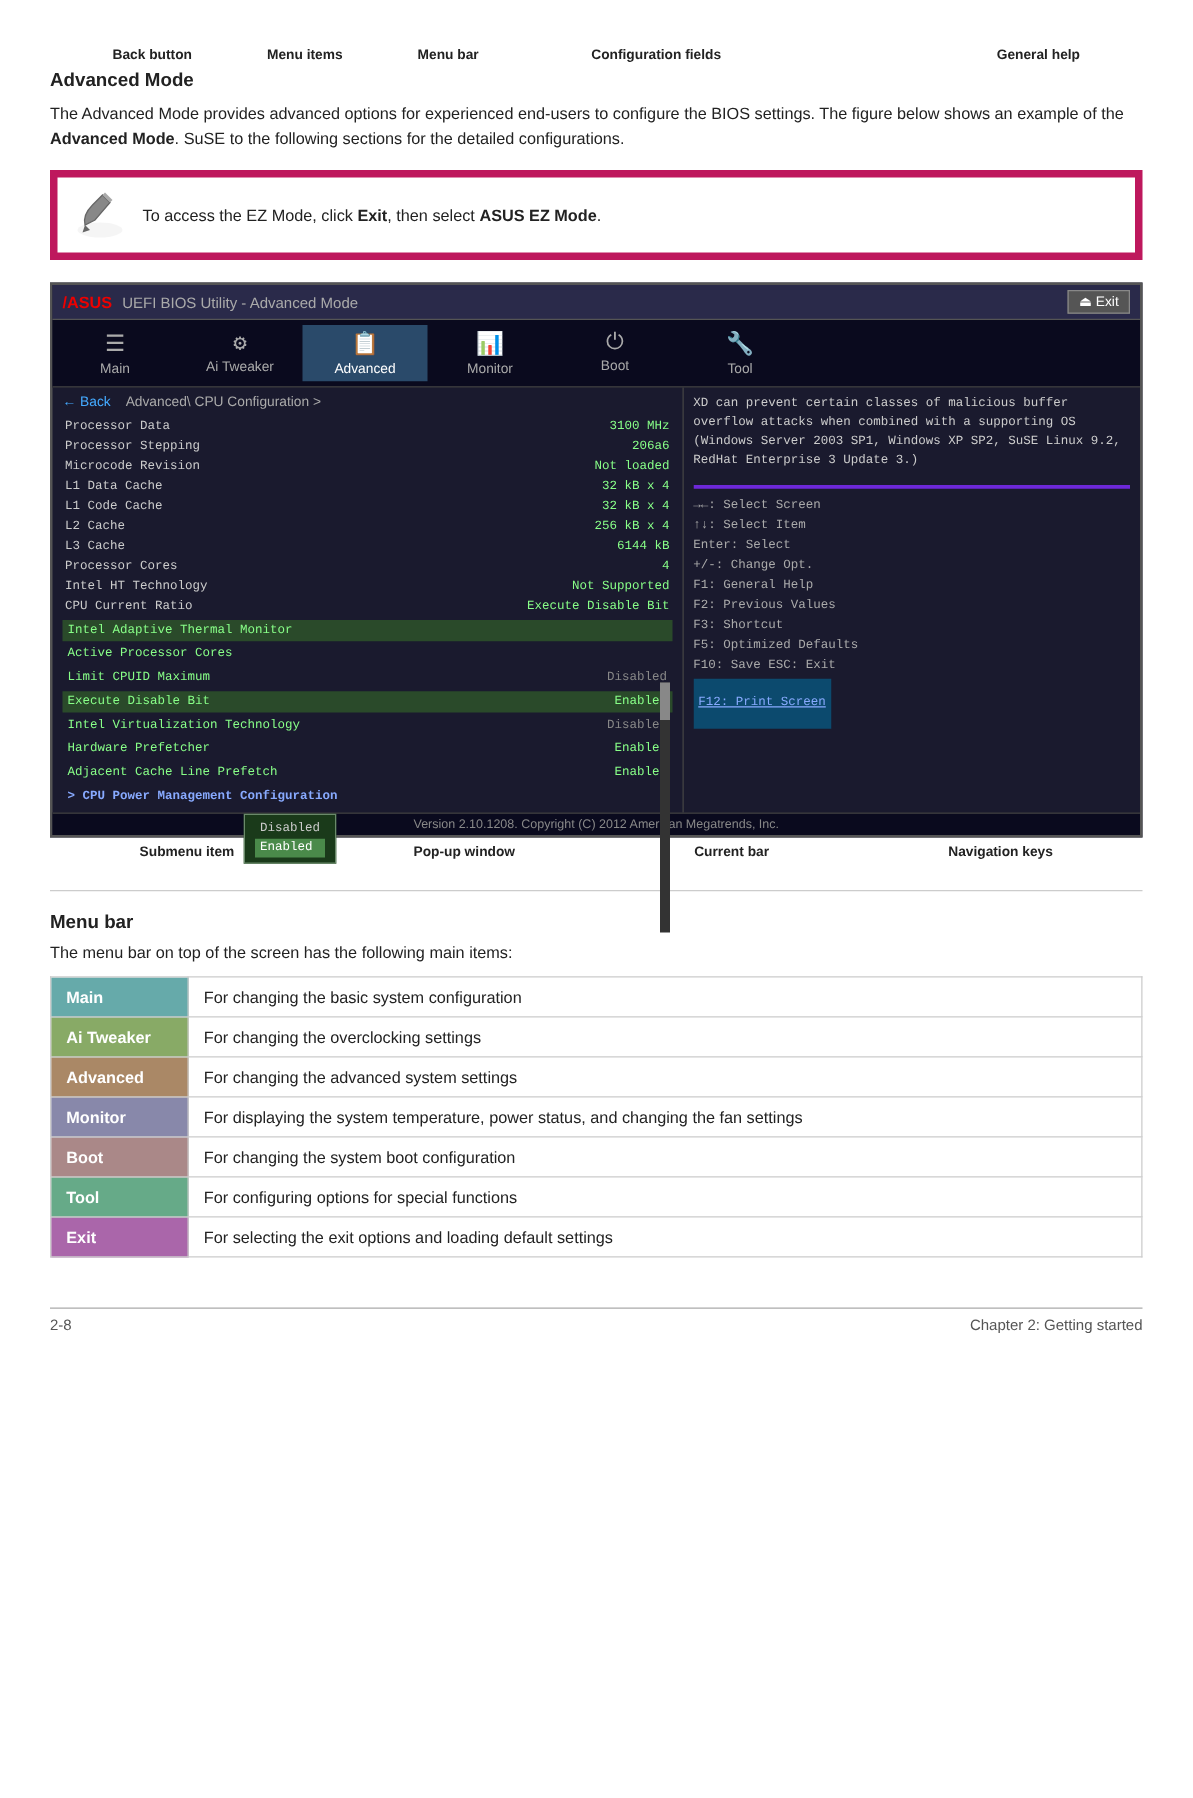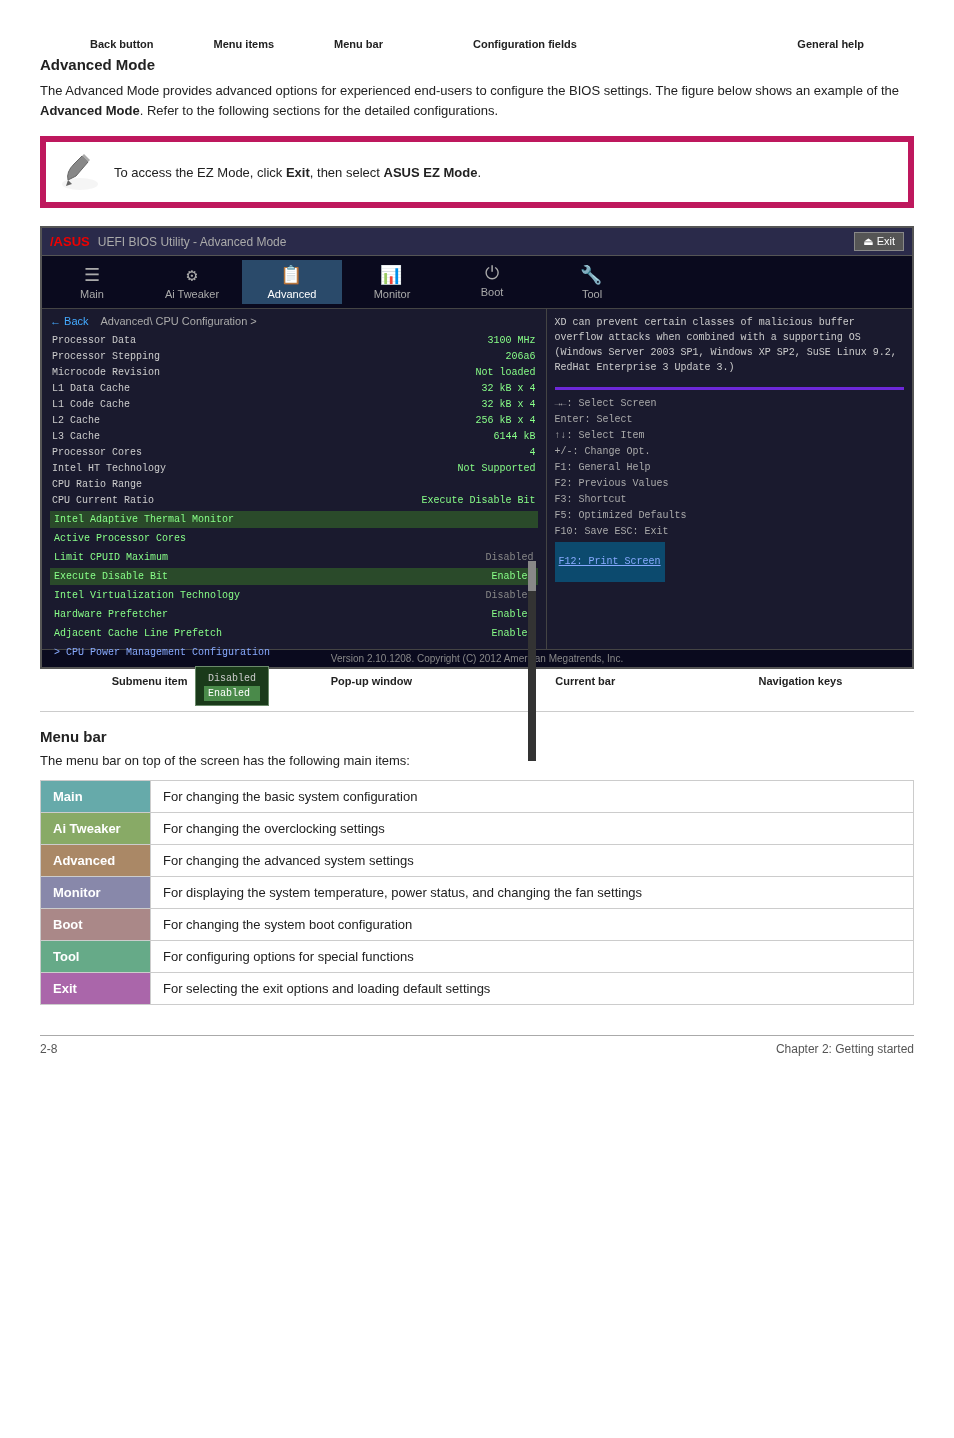--- a/index.html
+++ b/index.html
@@ -292,42 +292,42 @@
     .menu-table .menu-name.advanced { background: #a86; }
     .menu-table .menu-name.monitor { background: #88a; }
     .menu-table .menu-name.boot { background: #a88; }
     .menu-table .menu-name.tool { background: #6a8; }
     .menu-table .menu-name.exit { background: #a6a; }
 
     
     .page-footer {
       display: flex;
       justify-content: space-between;
-      margin-top: 30px;
+      margin-top: 40px;
       padding-top: 6px;
       border-top: 1px solid #aaa;
       font-size: 12px;
       color: #555;
     }
   </style>
 </head>
 <body>
 
 <div style="margin-bottom:6px; margin-top:8px; display:flex; gap:20px; font-size:11px; font-weight:bold; padding-left:50px;">
   <span>Back button</span>
   <span style="margin-left:40px;">Menu items</span>
   <span style="margin-left:40px;">Menu bar</span>
   <span style="margin-left:70px;">Configuration fields</span>
   <span style="margin-left:auto; margin-right:50px;">General help</span>
 </div>
 
 <h2 class="section-title">Advanced Mode</h2>
 
 <p class="section-desc">
-  <span>The Advanced Mode provides advanced options for experienced end-users to configure the BIOS settings. The figure below shows an example of the </span><strong>Advanced Mode</strong><span>. Refer to the following sections for the detailed configurations.</span>
+  <span>The Advanced Mode provides advanced options for experienced end-users to configure the BIOS settings. The figure below shows an example of the </span><strong>Advanced Mode</strong><span>. SuSE to the following sections for the detailed configurations.</span>
 </p>
 
 <div class="note-box">
   <div class="note-icon">
     
     <svg width="40" height="40" viewBox="0 0 40 40">
       <ellipse cx="20" cy="32" rx="18" ry="6" fill="#ddd" opacity="0.3"></ellipse>
       <path d="M8 28 Q6 20 14 12 L22 4 L28 10 L16 24 Z" fill="#888" stroke="#666" stroke-width="1"></path>
       <path d="M22 4 L28 10 L30 8 L24 2 Z" fill="#aaa"></path>
       <path d="M8 28 L6 34 L12 32 Z" fill="#666"></path>
@@ -415,24 +415,20 @@
           </div>
         <div class="bios-cfg-row">
             <span class="bios-cfg-key">Processor Cores</span>
             <span class="bios-cfg-val">4</span>
           </div>
         <div class="bios-cfg-row">
             <span class="bios-cfg-key">Intel HT Technology</span>
             <span class="bios-cfg-val">Not Supported</span>
           </div>
         <div class="bios-cfg-row">
-            <span class="bios-cfg-key">CPU Ratio Range</span>
-            <span class="bios-cfg-val"></span>
-          </div>
-        <div class="bios-cfg-row">
             <span class="bios-cfg-key">CPU Current Ratio</span>
             <span class="bios-cfg-val">Execute Disable Bit</span>
           </div>
       </div>
 
       <div style="position:relative;">
         <div class="bios-selectable-row selected">
           <span class="bios-selectable-key">Intel Adaptive Thermal Monitor</span>
         </div>
         <div class="bios-selectable-row">
@@ -452,40 +448,40 @@
         </div>
         <div class="bios-selectable-row">
           <span class="bios-selectable-key">Hardware Prefetcher</span>
           <span class="bios-selectable-val enabled">Enabled</span>
         </div>
         <div class="bios-selectable-row">
           <span class="bios-selectable-key">Adjacent Cache Line Prefetch</span>
           <span class="bios-selectable-val enabled">Enabled</span>
         </div>
         <div class="bios-selectable-row">
-          <span class="bios-selectable-key" style="color:#8af;">&gt; CPU Power Management Configuration</span>
+          <span class="bios-selectable-key" style="color:#8af;font-weight:bold;">&gt; CPU Power Management Configuration</span>
         </div>
 
         <div class="bios-popup">
           <div class="bios-popup-option">Disabled</div>
           <div class="bios-popup-option selected">Enabled</div>
         </div>
 
         <div class="bios-scroll-bar">
           <div class="bios-scroll-thumb"></div>
         </div>
       </div>
     </div>
 
     <div class="bios-right">
       <div class="bios-right-info">XD can prevent certain classes of malicious buffer overflow attacks when combined with a supporting OS (Windows Server 2003 SP1, Windows XP SP2, SuSE Linux 9.2, RedHat Enterprise 3 Update 3.)</div>
       <div class="bios-right-keys">
         <div>→←: Select Screen</div>
+        <div>↑↓: Select Item</div>
         <div>Enter: Select</div>
-        <div>↑↓: Select Item</div>
         <div>+/-: Change Opt.</div>
         <div>F1: General Help</div>
         <div>F2: Previous Values</div>
         <div>F3: Shortcut</div>
         <div>F5: Optimized Defaults</div>
         <div>F10: Save  ESC: Exit</div>
         <div style="background:#0c4a6e; color:#8af; display:inline-block; padding:12px 4px; margin-top:2px;text-decoration:underline;">F12: Print Screen</div>
       </div>
     </div>
   </div>

